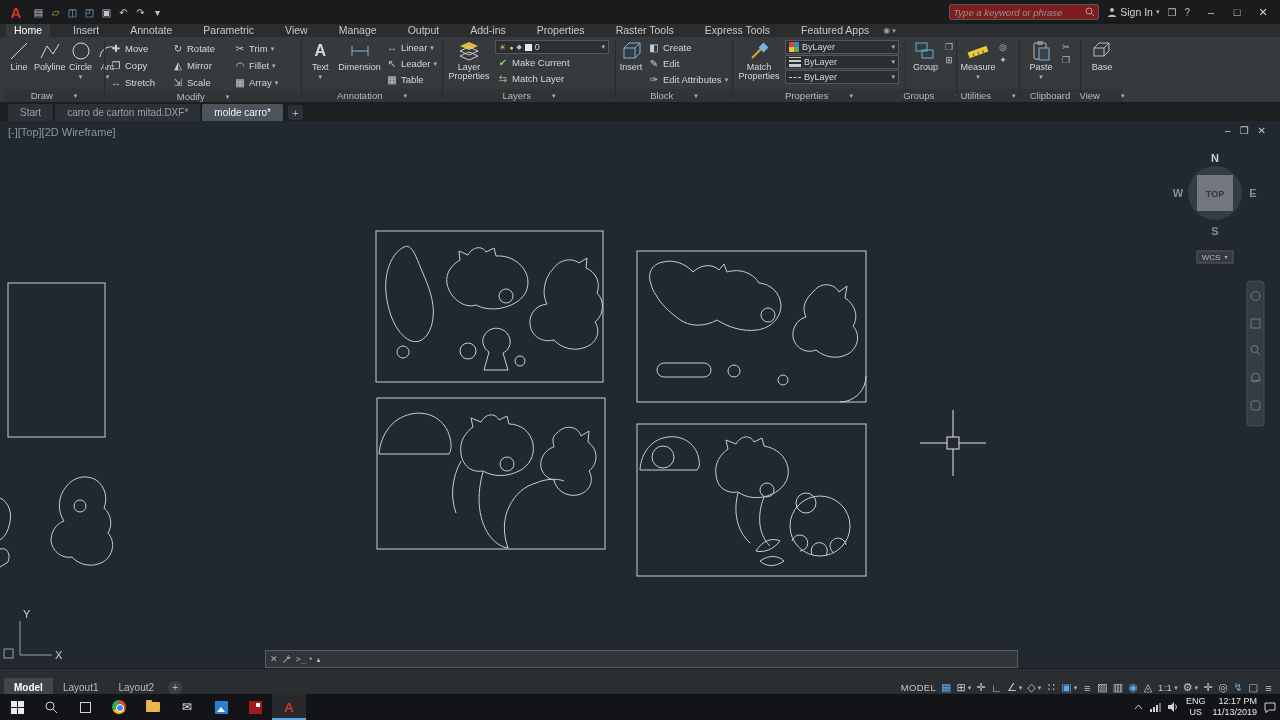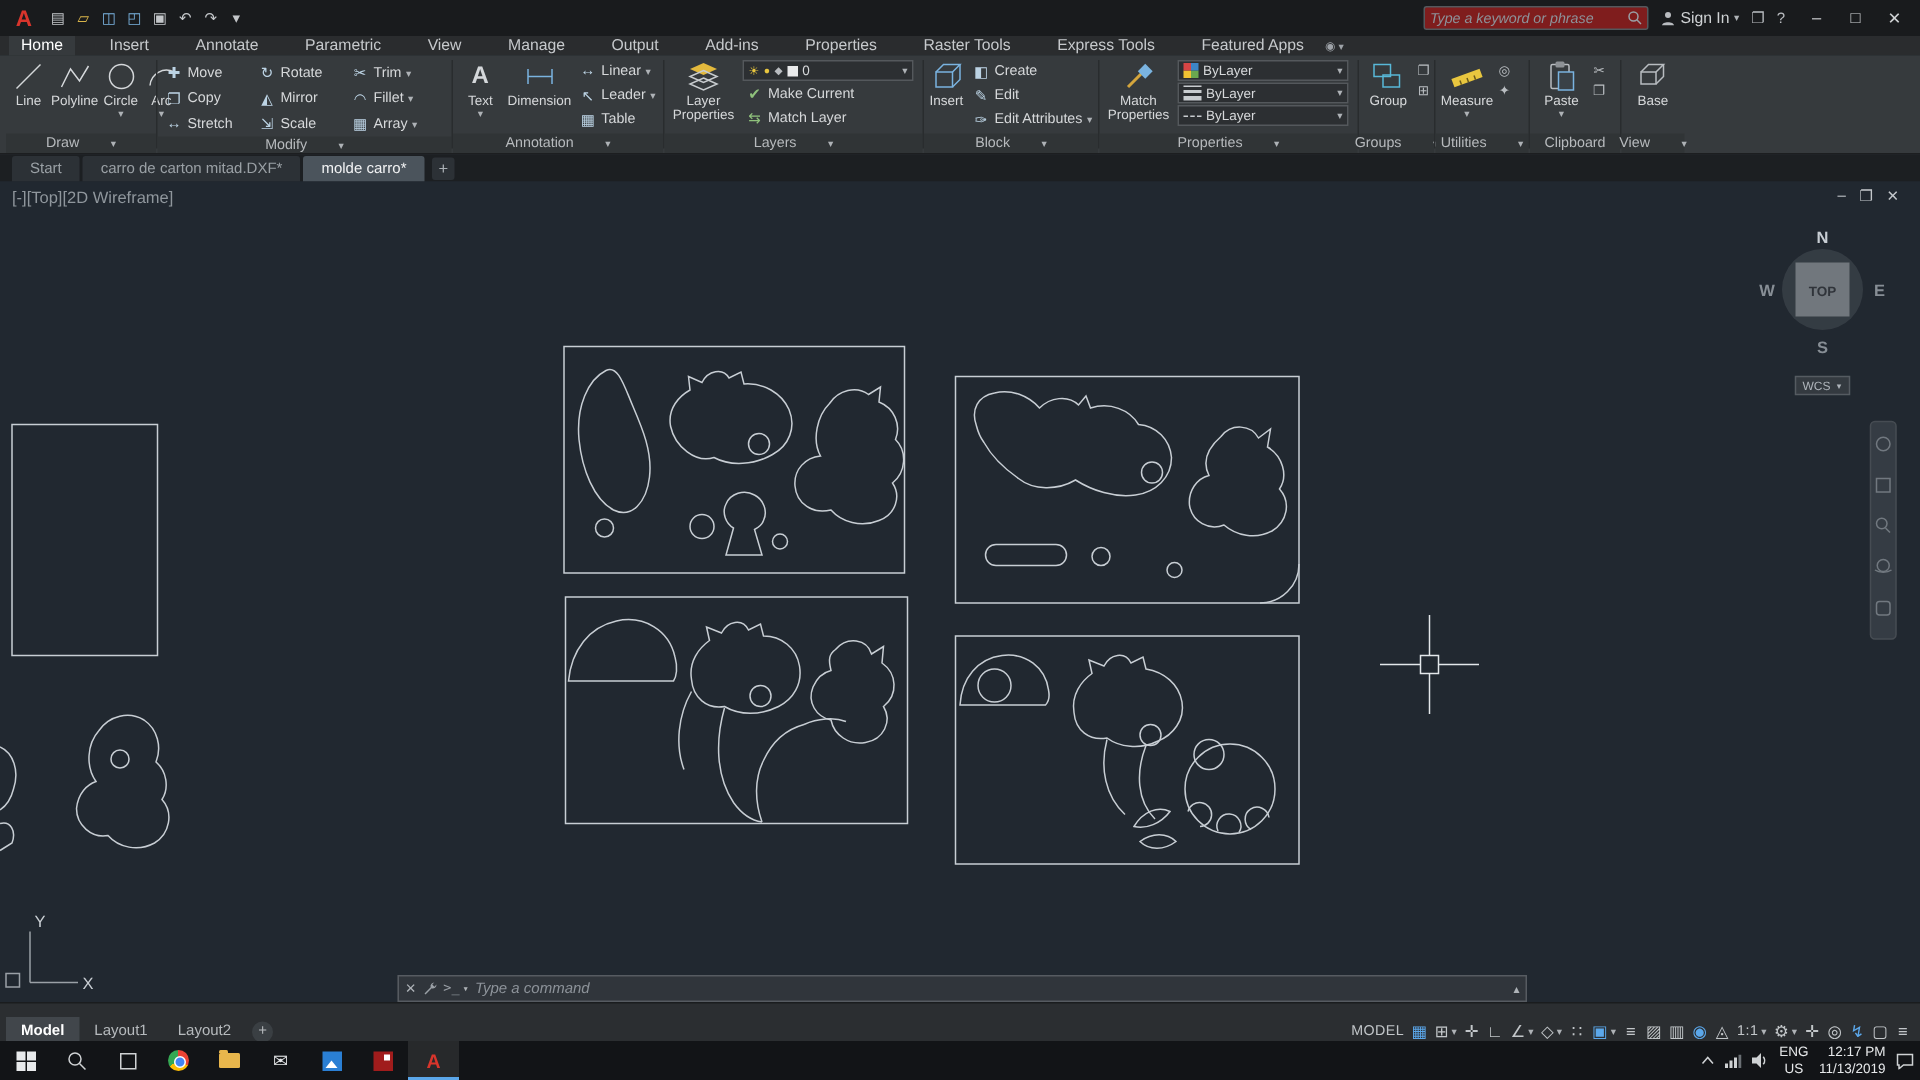--- a/index.html
+++ b/index.html
@@ -723,21 +723,20 @@
     
     <div class="cmdbar">
       <span class="cmd-x">✕</span>
       <svg width="10" height="10" viewBox="0 0 10 10">
           <path d="M7.5 1 A2.5 2.5 0 0 0 5.1 4.2 L1 8.3 L1.7 9 L5.8 4.9 A2.5 2.5 0 0 0 9 2.4 L7.6 3.8 L6.2 2.4 Z" fill="#9aa0a6"></path>
         </svg>
       <span class="cmd-prompt">
         <span>&gt;_</span>
         <span class="arr">▾</span>
       </span>
-      <input class="cmd-input" placeholder="Type a command" style="">
       <span class="cmd-up">▴</span>
     </div>
   </div>
 
   <div class="statusrow">
     <div class="ltabs">
 
     <div class="ltab active">Model</div>
         <div class="ltab">Layout1</div>
         <div class="ltab">Layout2</div>

